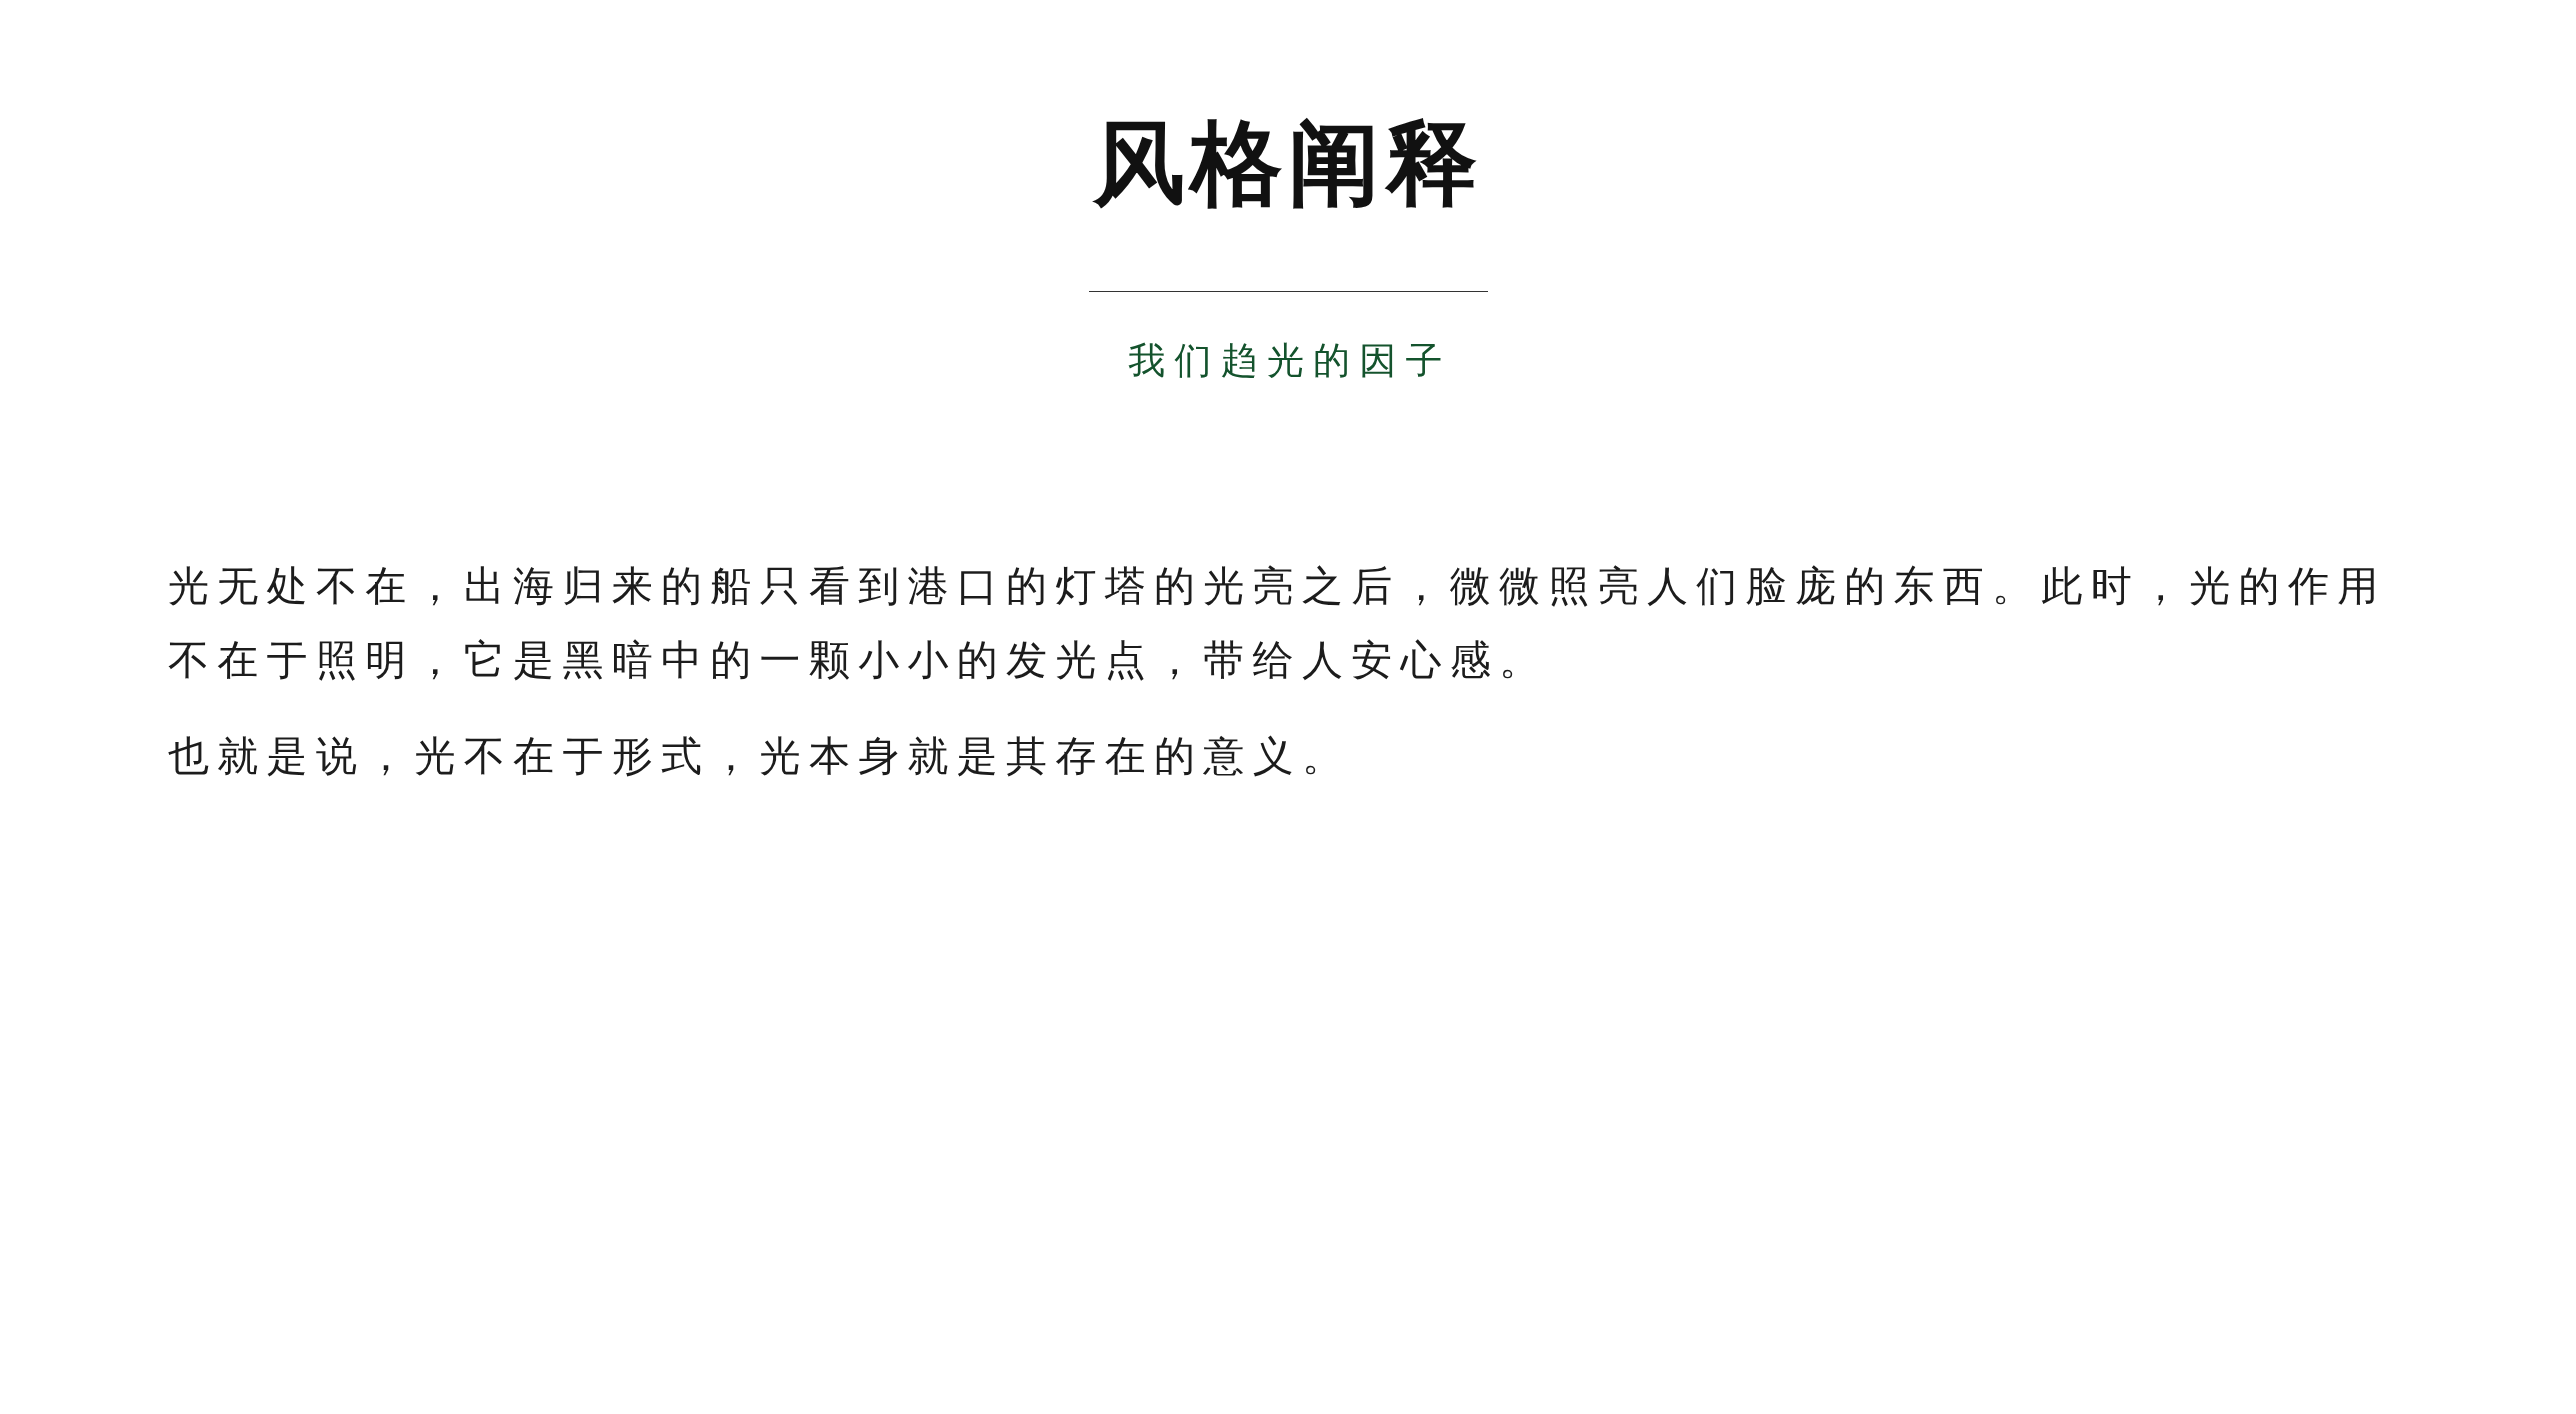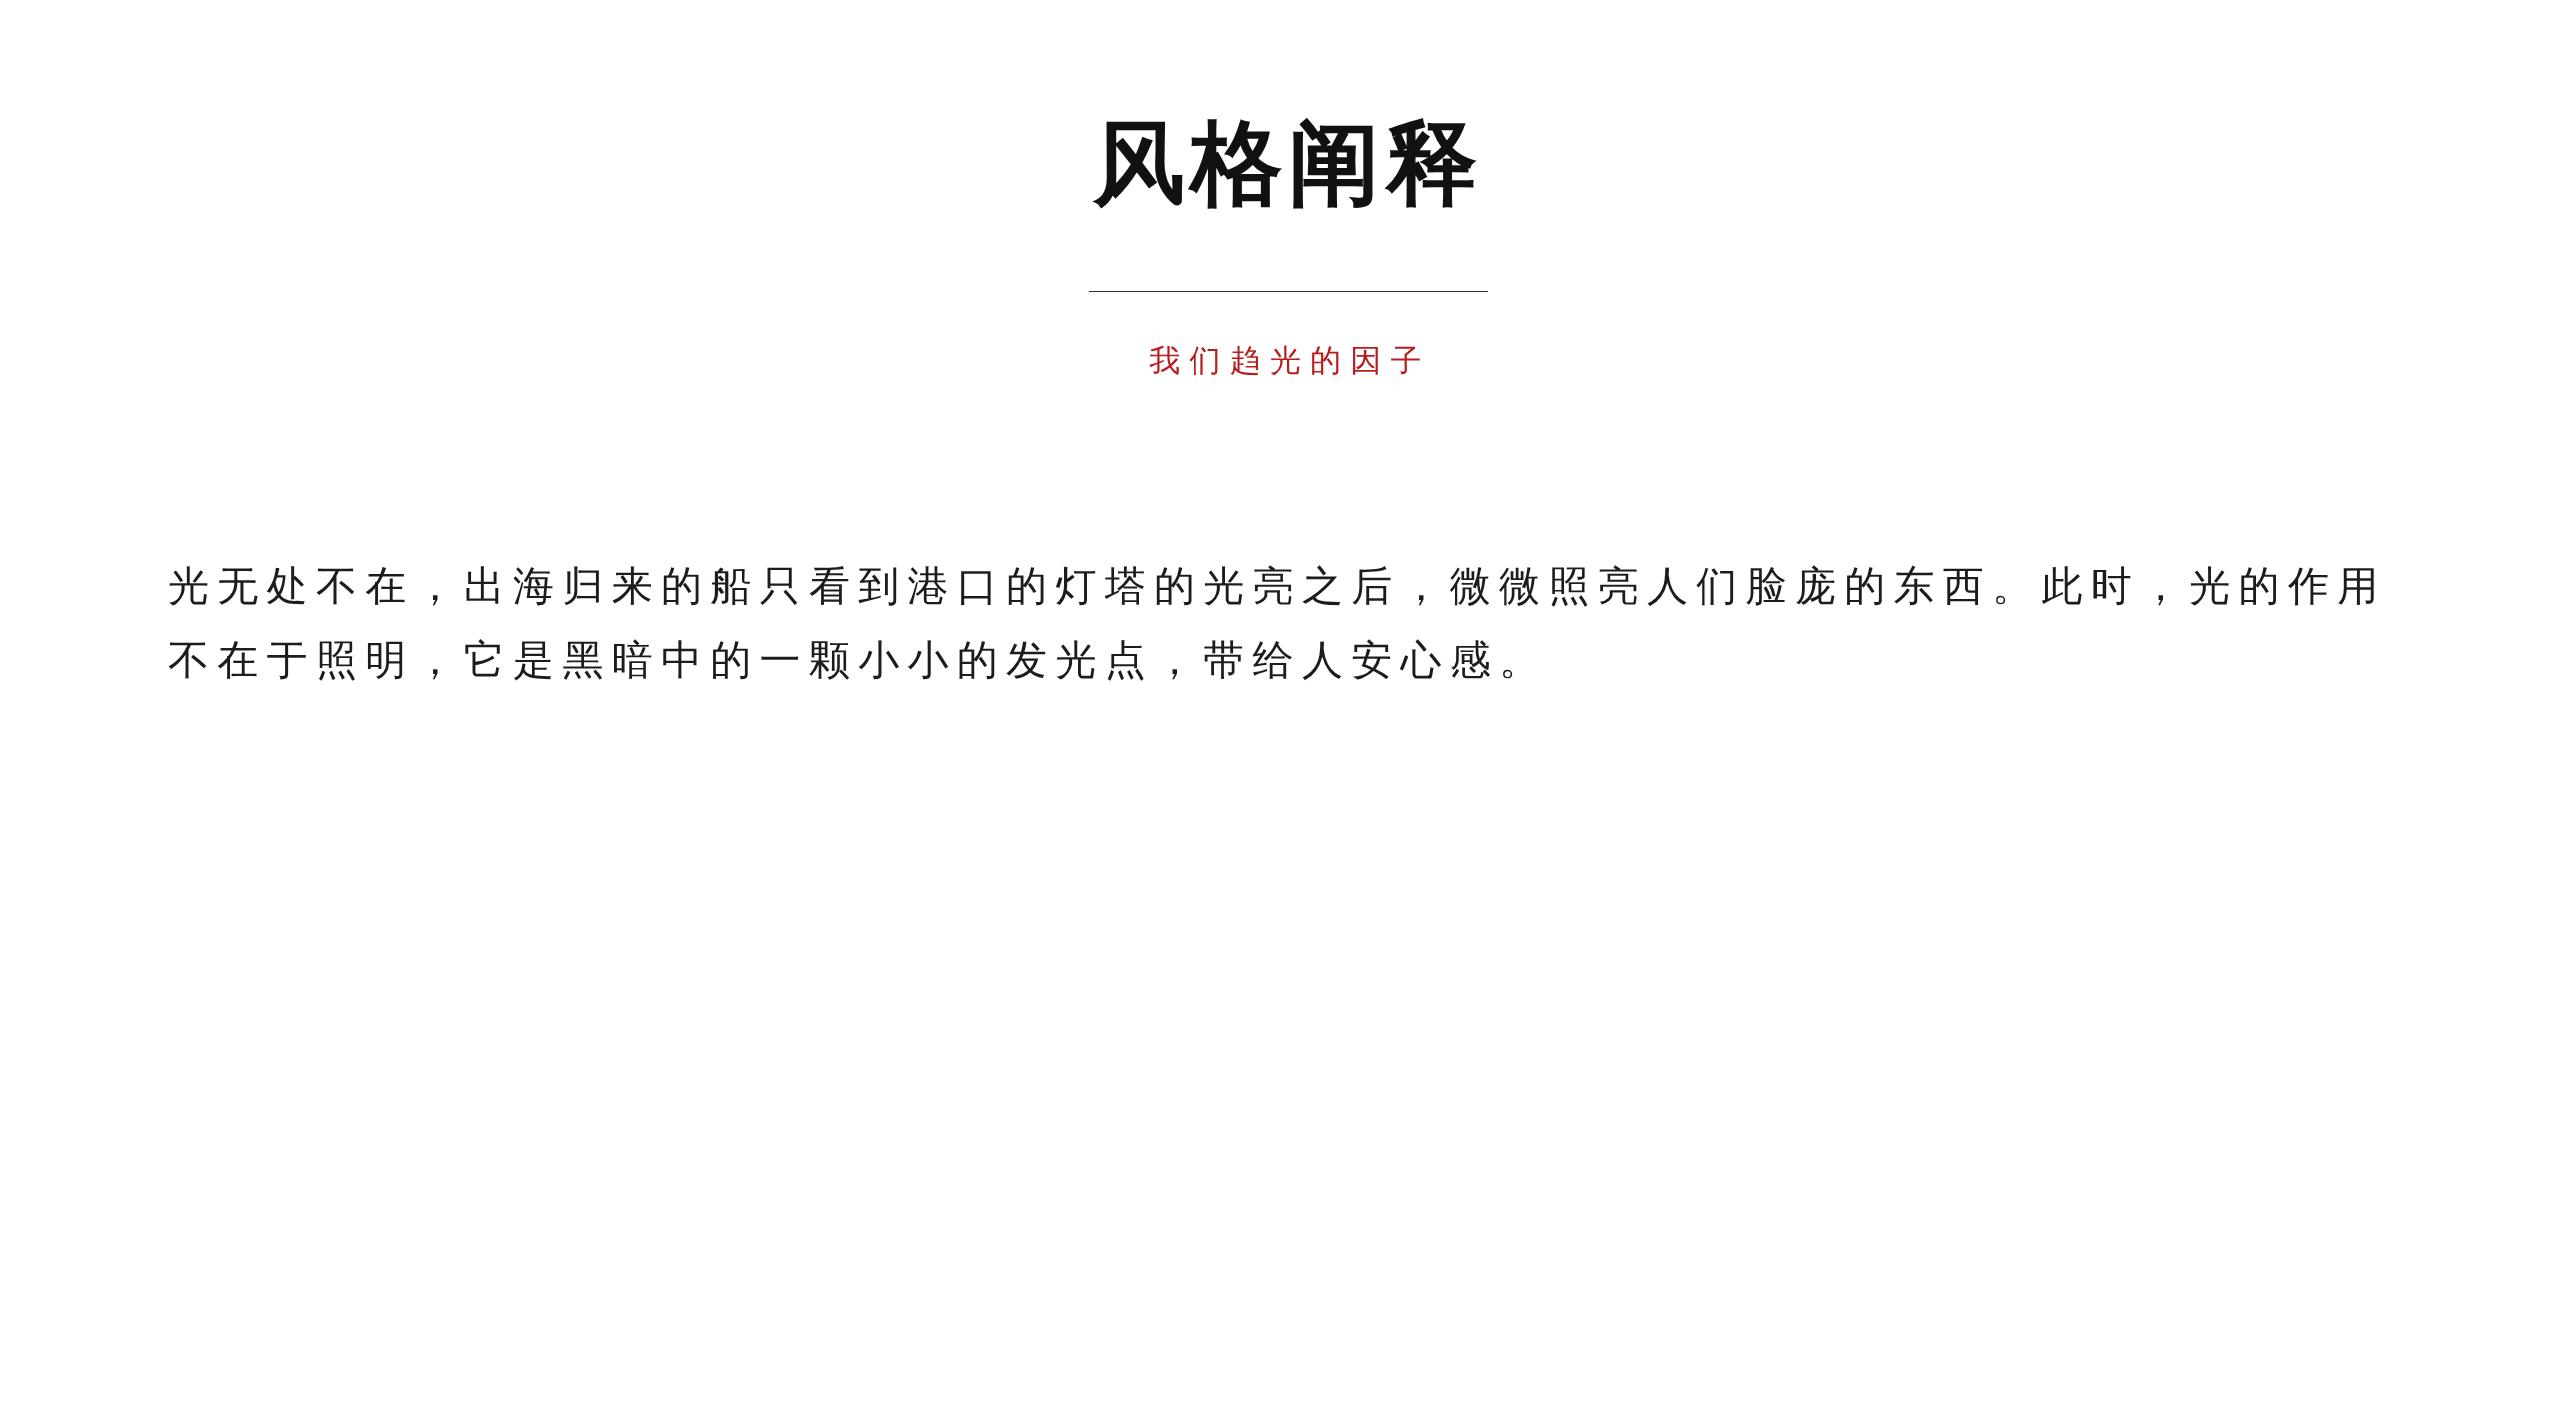--- a/index.html
+++ b/index.html
@@ -34,25 +34,25 @@
   }
   .title-divider {
     width: 399px;
     height: 0;
     border: none;
     border-top: 1.8px solid #333333;
     margin: 81px auto 0 auto;
   }
   .page-subtitle {
     margin: 51px 0 0 4px;
-    font-size: 31px;
+    font-size: 37px;
     line-height: 35px;
     font-weight: 500;
     letter-spacing: 9.2px;
-    color: #b91c1c;
+    color: #14532d;
     white-space: pre;
   }
   .body-text {
     margin-top: 171px;
     padding-left: 168px;
     width: 2245px;
   }
   .body-text p {
     margin: 0 0 22px 0;
     font-size: 41px;
@@ -72,16 +72,17 @@
     <h1 class="page-title">风格阐释</h1>
 
     <hr class="title-divider">
 
     <div class="page-subtitle">我们趋光的因子</div>
   </div>
 
   <div class="body-text">
     <p>光无处不在，出海归来的船只看到港口的灯塔的光亮之后，微微照亮人们脸庞的东西。此时，光的作用
 不在于照明，它是黑暗中的一颗小小的发光点，带给人安心感。</p>
+    <p>也就是说，光不在于形式，光本身就是其存在的意义。</p>
   </div>
 
 </div>
 
 
 </body></html>

